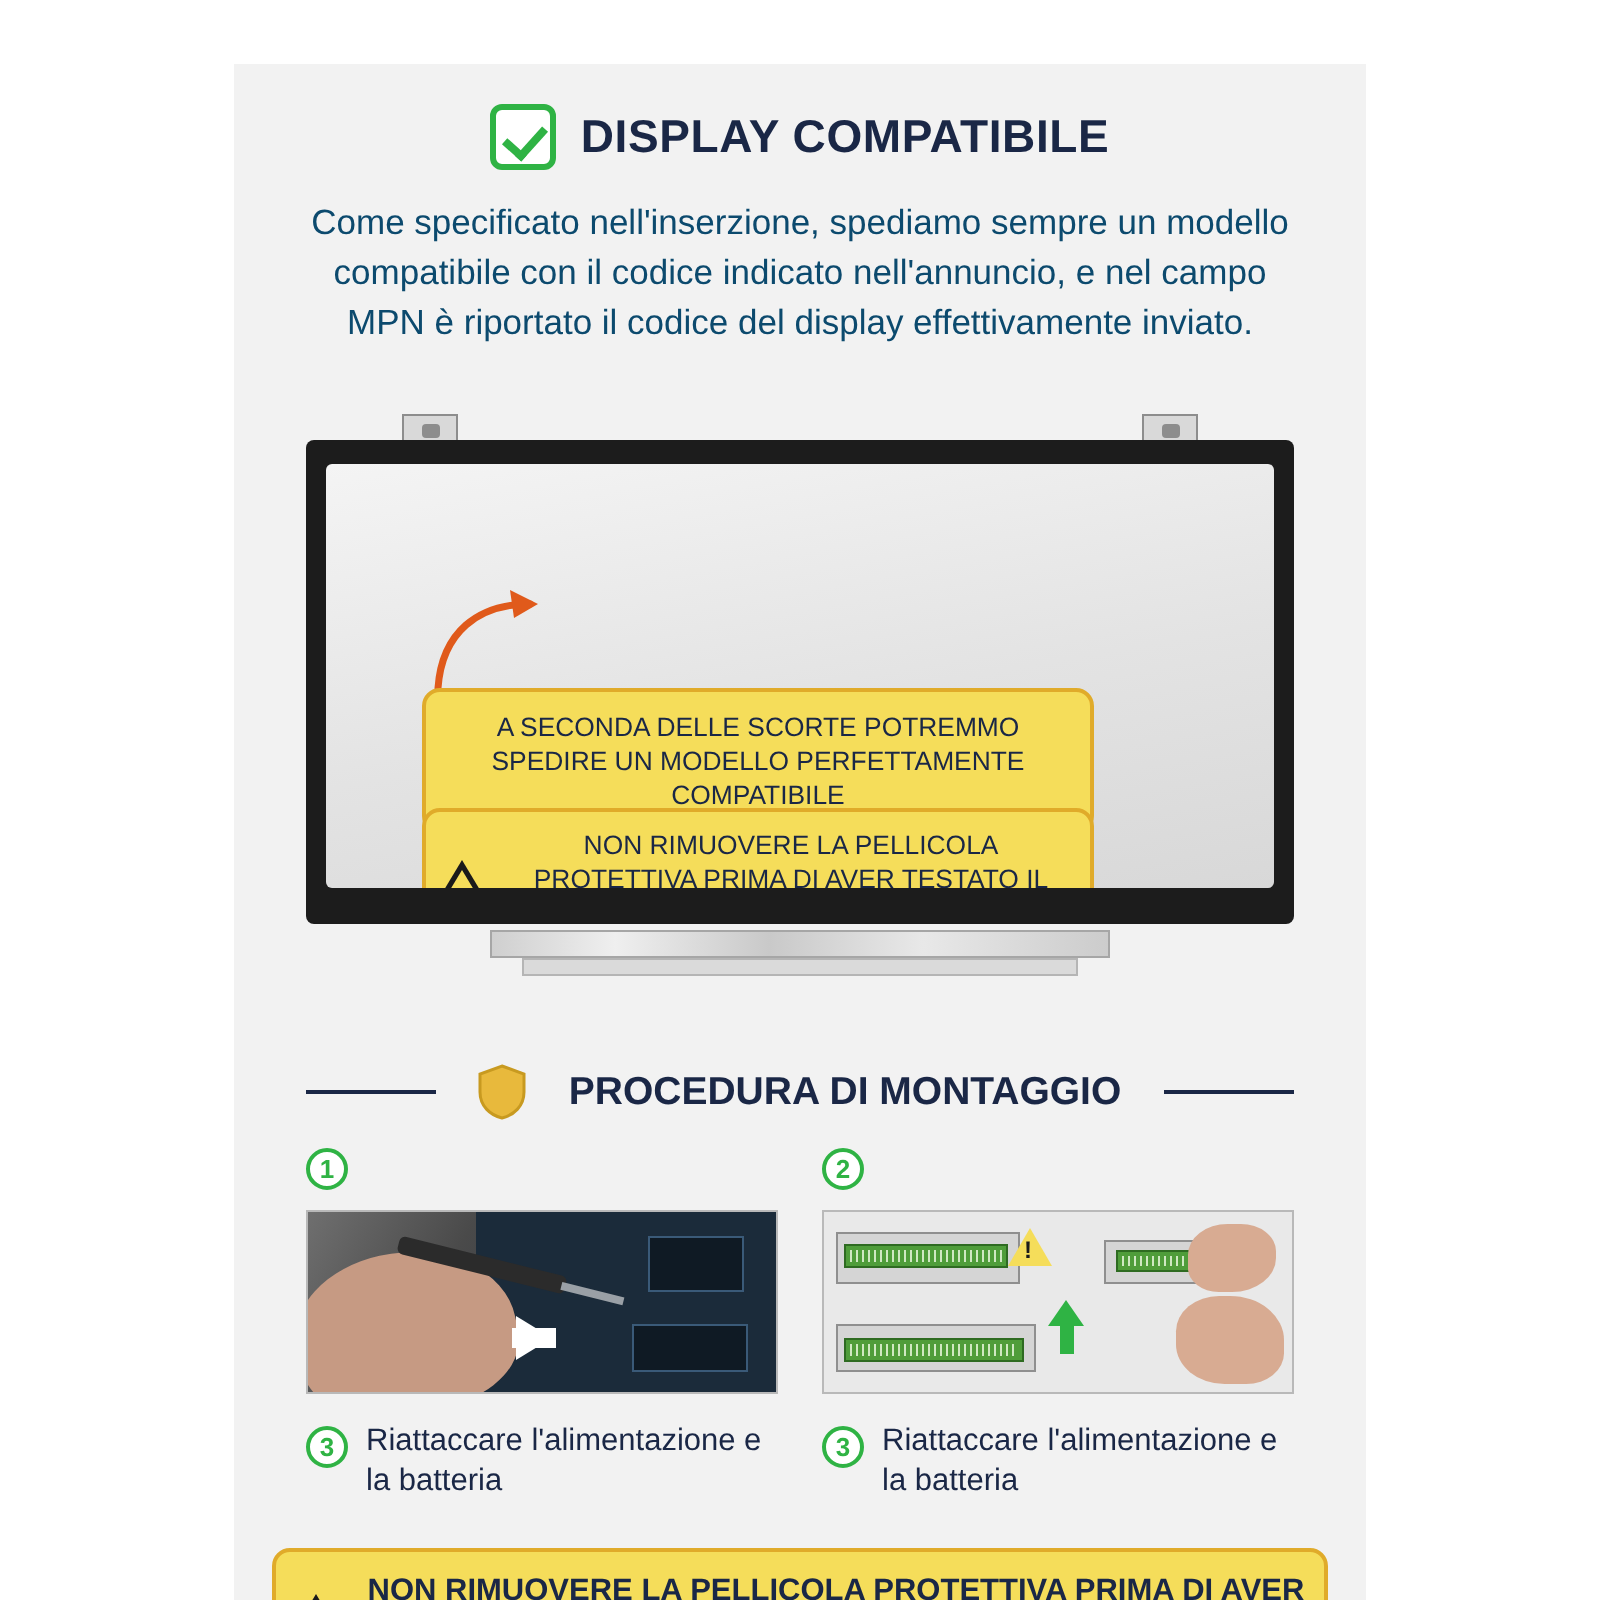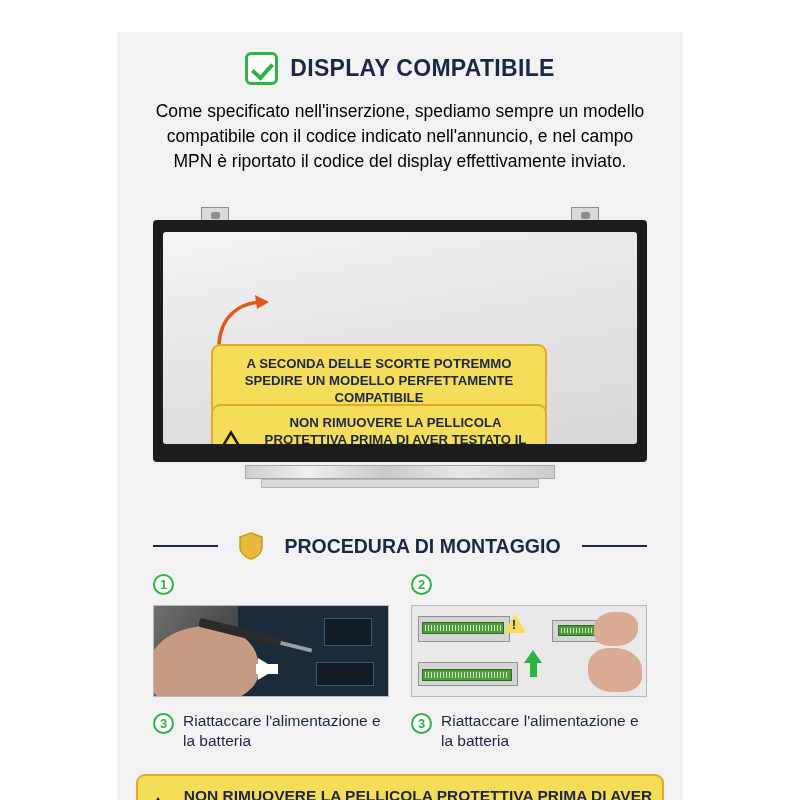--- a/index.html
+++ b/index.html
@@ -68,21 +68,21 @@
   }
   .header-title {
     font-size: 23px;
     font-weight: bold;
     color: #1a2746;
     letter-spacing: 0.3px;
   }
   .header-desc {
     margin-top: 14px;
     font-size: 17.5px;
-    color: #000000;
+    color: #0c4a6e;
     line-height: 1.42;
     padding: 0 28px;
   }
 
   
   .display-wrap {
     position: absolute;
     left: 36px;
     top: 175px;
     width: 494px;
@@ -138,21 +138,21 @@
   .note-box {
     position: absolute;
     left: 48px;
     width: 336px;
     background: #f5dd5a;
     border: 2px solid #e0ab2a;
     border-radius: 9px;
     box-sizing: border-box;
     text-align: center;
     color: #1a2746;
-    font-weight: bold;
+    font-weight: normal;
     font-size: 13.2px;
     line-height: 1.3;
     padding: 9px 6px;
   }
   .note-box.one { top: 112px; }
   .note-box.two {
     top: 172px;
     display: flex;
     align-items: center;
     gap: 9px;

